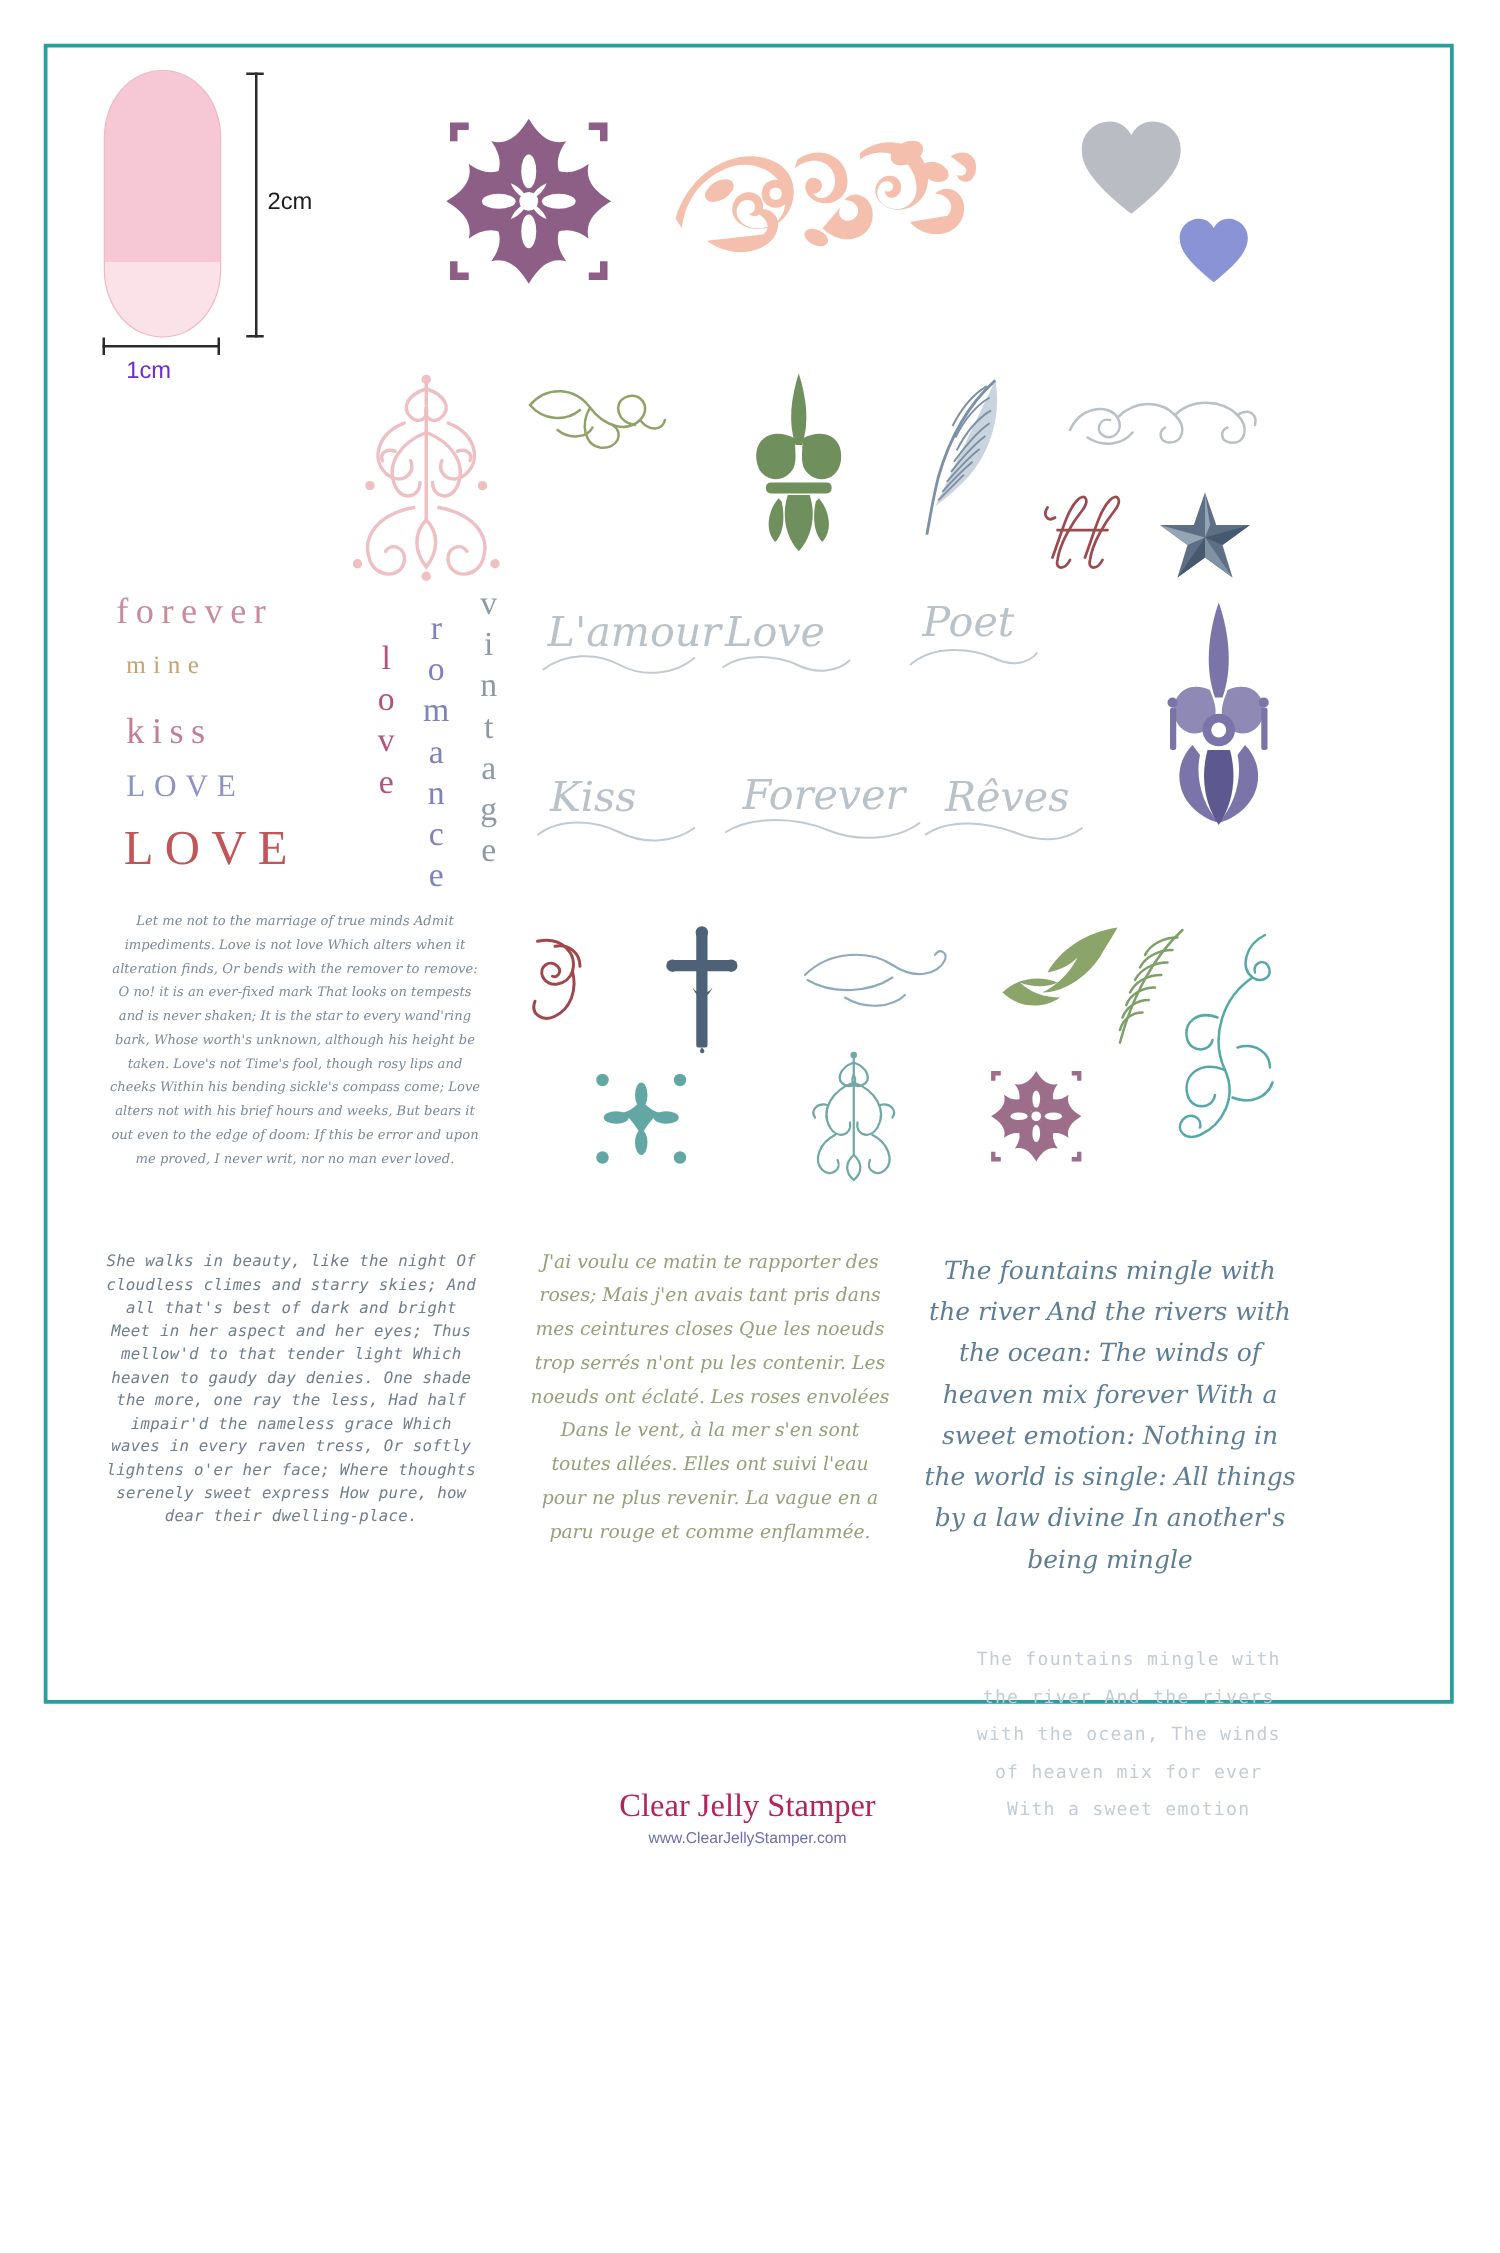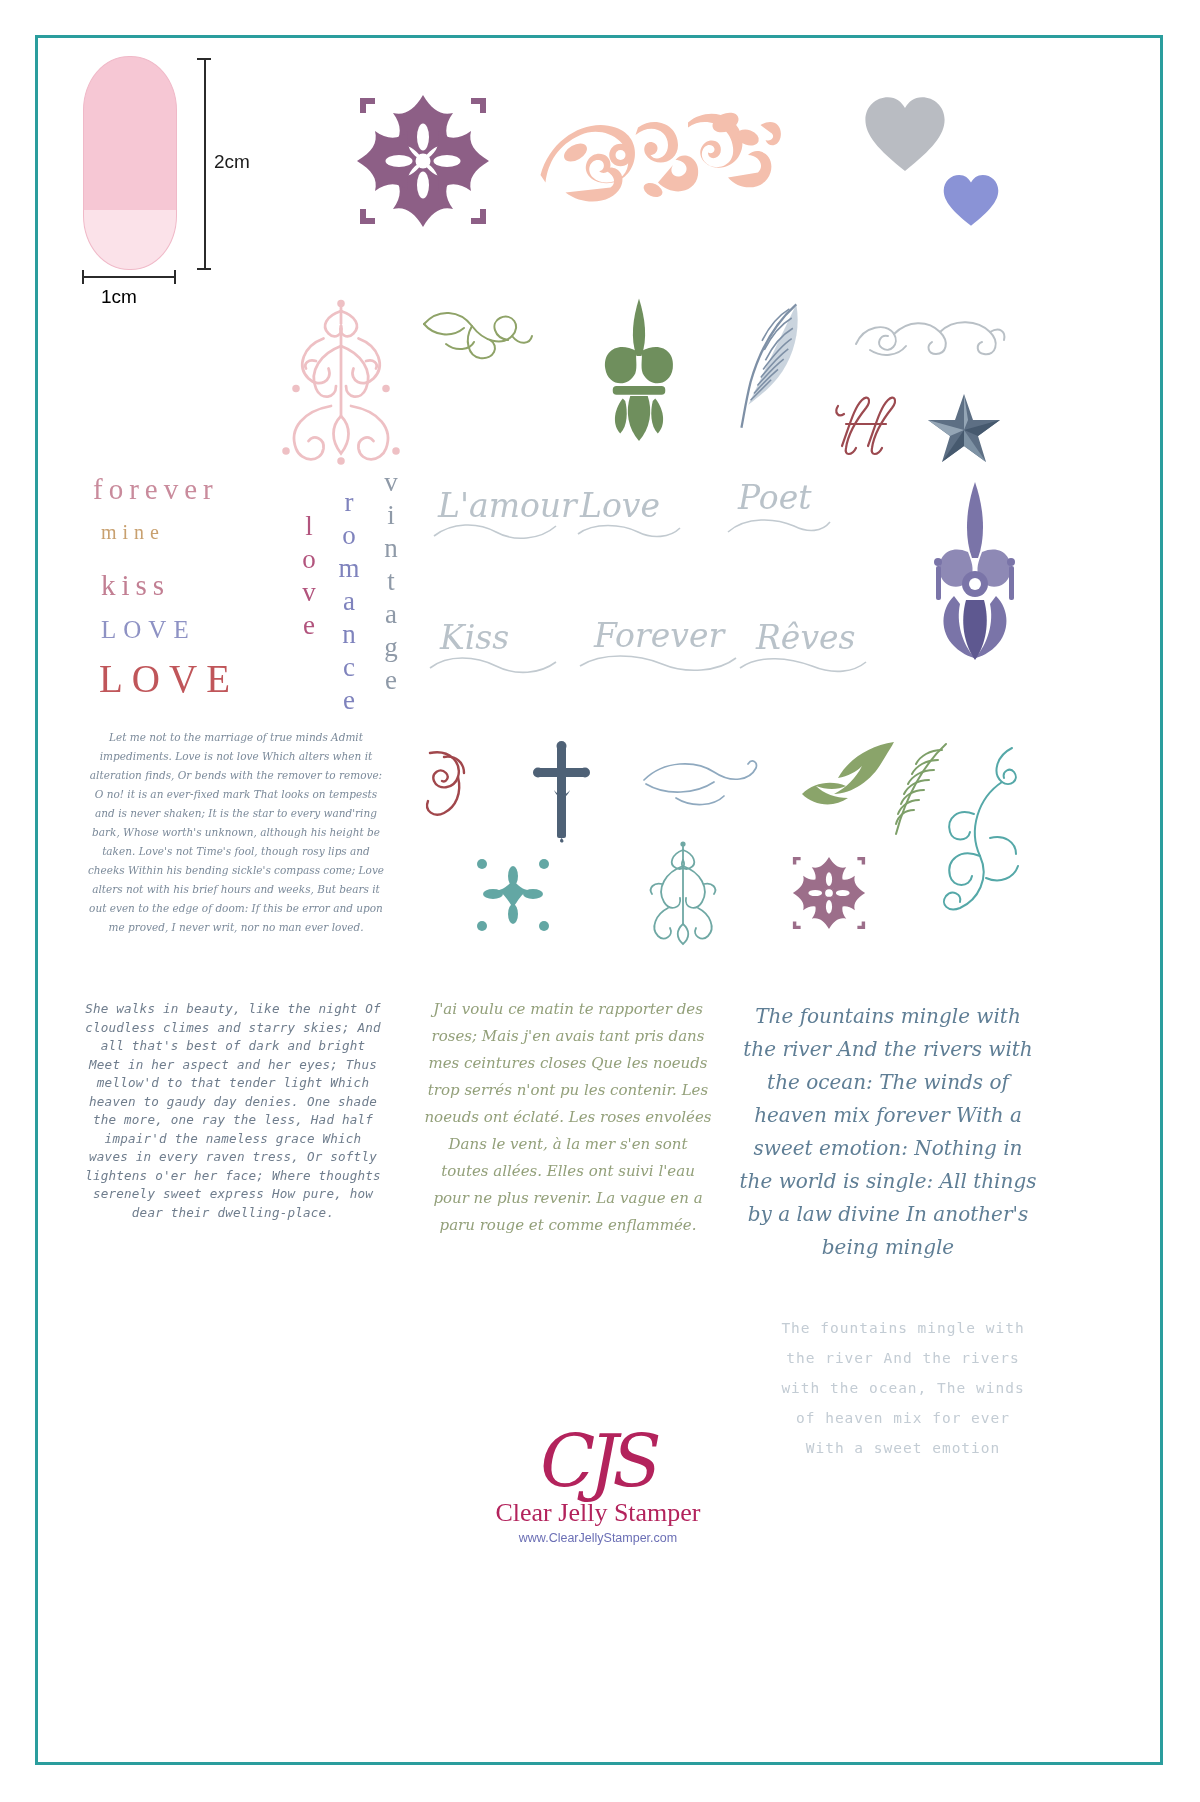--- a/index.html
+++ b/index.html
@@ -1,29 +1,29 @@
 <!DOCTYPE html>
 <html><head>
 <meta charset="utf-8">
 <style>
   html,body{margin:0;padding:0;background:#ffffff;}
   body{width:1200px;height:1802px;font-family:"Liberation Sans",sans-serif;position:relative;}
-  .sheet{position:absolute;left:35px;top:35px;width:1128px;height:1730px;border:3px solid #2a9d9d;background:#fff;box-sizing:border-box;}
+  .sheet{position:absolute;left:35px;top:35px;width:1128px;height:1328px;border:3px solid #2a9d9d;background:#fff;box-sizing:border-box;}
   .inner{position:absolute;left:0;top:0;right:0;bottom:0;}
 
   
   .nail{position:absolute;left:45px;top:18px;width:92px;height:212px;border-radius:46px/54px;
         background:linear-gradient(180deg,#f6c7d4 0%,#f6c7d4 72%,#fbe2e9 72%,#fbe2e9 100%);
         border:1px solid #f0b9c8;}
   .vline{position:absolute;left:166px;top:20px;width:2px;height:212px;background:#2b2b2b;}
   .vtick{position:absolute;width:14px;height:2px;background:#2b2b2b;left:159px;}
   .hline{position:absolute;left:44px;top:238px;width:94px;height:2px;background:#2b2b2b;}
   .htick{position:absolute;width:2px;height:14px;background:#2b2b2b;top:232px;}
   .lbl-2cm{position:absolute;left:176px;top:113px;font-size:19px;color:#1d1d1d;}
-  .lbl-1cm{position:absolute;left:63px;top:248px;font-size:19px;color:#000000;}
+  .lbl-1cm{position:absolute;left:63px;top:248px;font-size:19px;color:#6d28d9;}
 
   
   .art{position:absolute;}
 
   
   .wordgrid{position:absolute;left:55px;top:435px;width:290px;height:220px;}
   .wg{position:absolute;font-family:"Liberation Serif",serif;letter-spacing:6px;}
   .w-forever{left:0;top:0;font-size:29px;color:#c98b9c;}
   .w-mine{left:8px;top:48px;font-size:20px;color:#c8a06f;}
   .w-kiss{left:8px;top:96px;font-size:29px;color:#c27f93;}
@@ -428,19 +428,18 @@
     </g>
    </svg>
   </div>
 
   <div class="mono-block">She walks in beauty, like the night Of cloudless climes and starry skies; And all that's best of dark and bright Meet in her aspect and her eyes; Thus mellow'd to that tender light Which heaven to gaudy day denies. One shade the more, one ray the less, Had half impair'd the nameless grace Which waves in every raven tress, Or softly lightens o'er her face; Where thoughts serenely sweet express How pure, how dear their dwelling-place.</div>
   <div class="french">J'ai voulu ce matin te rapporter des roses; Mais j'en avais tant pris dans mes ceintures closes Que les noeuds trop serrés n'ont pu les contenir. Les noeuds ont éclaté. Les roses envolées Dans le vent, à la mer s'en sont toutes allées. Elles ont suivi l'eau pour ne plus revenir. La vague en a paru rouge et comme enflammée.</div>
   <div class="fountain-script">The fountains mingle with the river And the rivers with the ocean: The winds of heaven mix forever With a sweet emotion: Nothing in the world is single: All things by a law divine In another's being mingle</div>
   <div class="fountain-mono">The fountains mingle with the river And the rivers with the ocean, The winds of heaven mix for ever With a sweet emotion</div>
 
   <div class="logo">
-    <div class="mark">CJS</div>
     <div class="nm">Clear Jelly Stamper</div>
     <div class="url">www.ClearJellyStamper.com</div>
   </div>
 
  </div>
 </div>
 
 </body></html>

